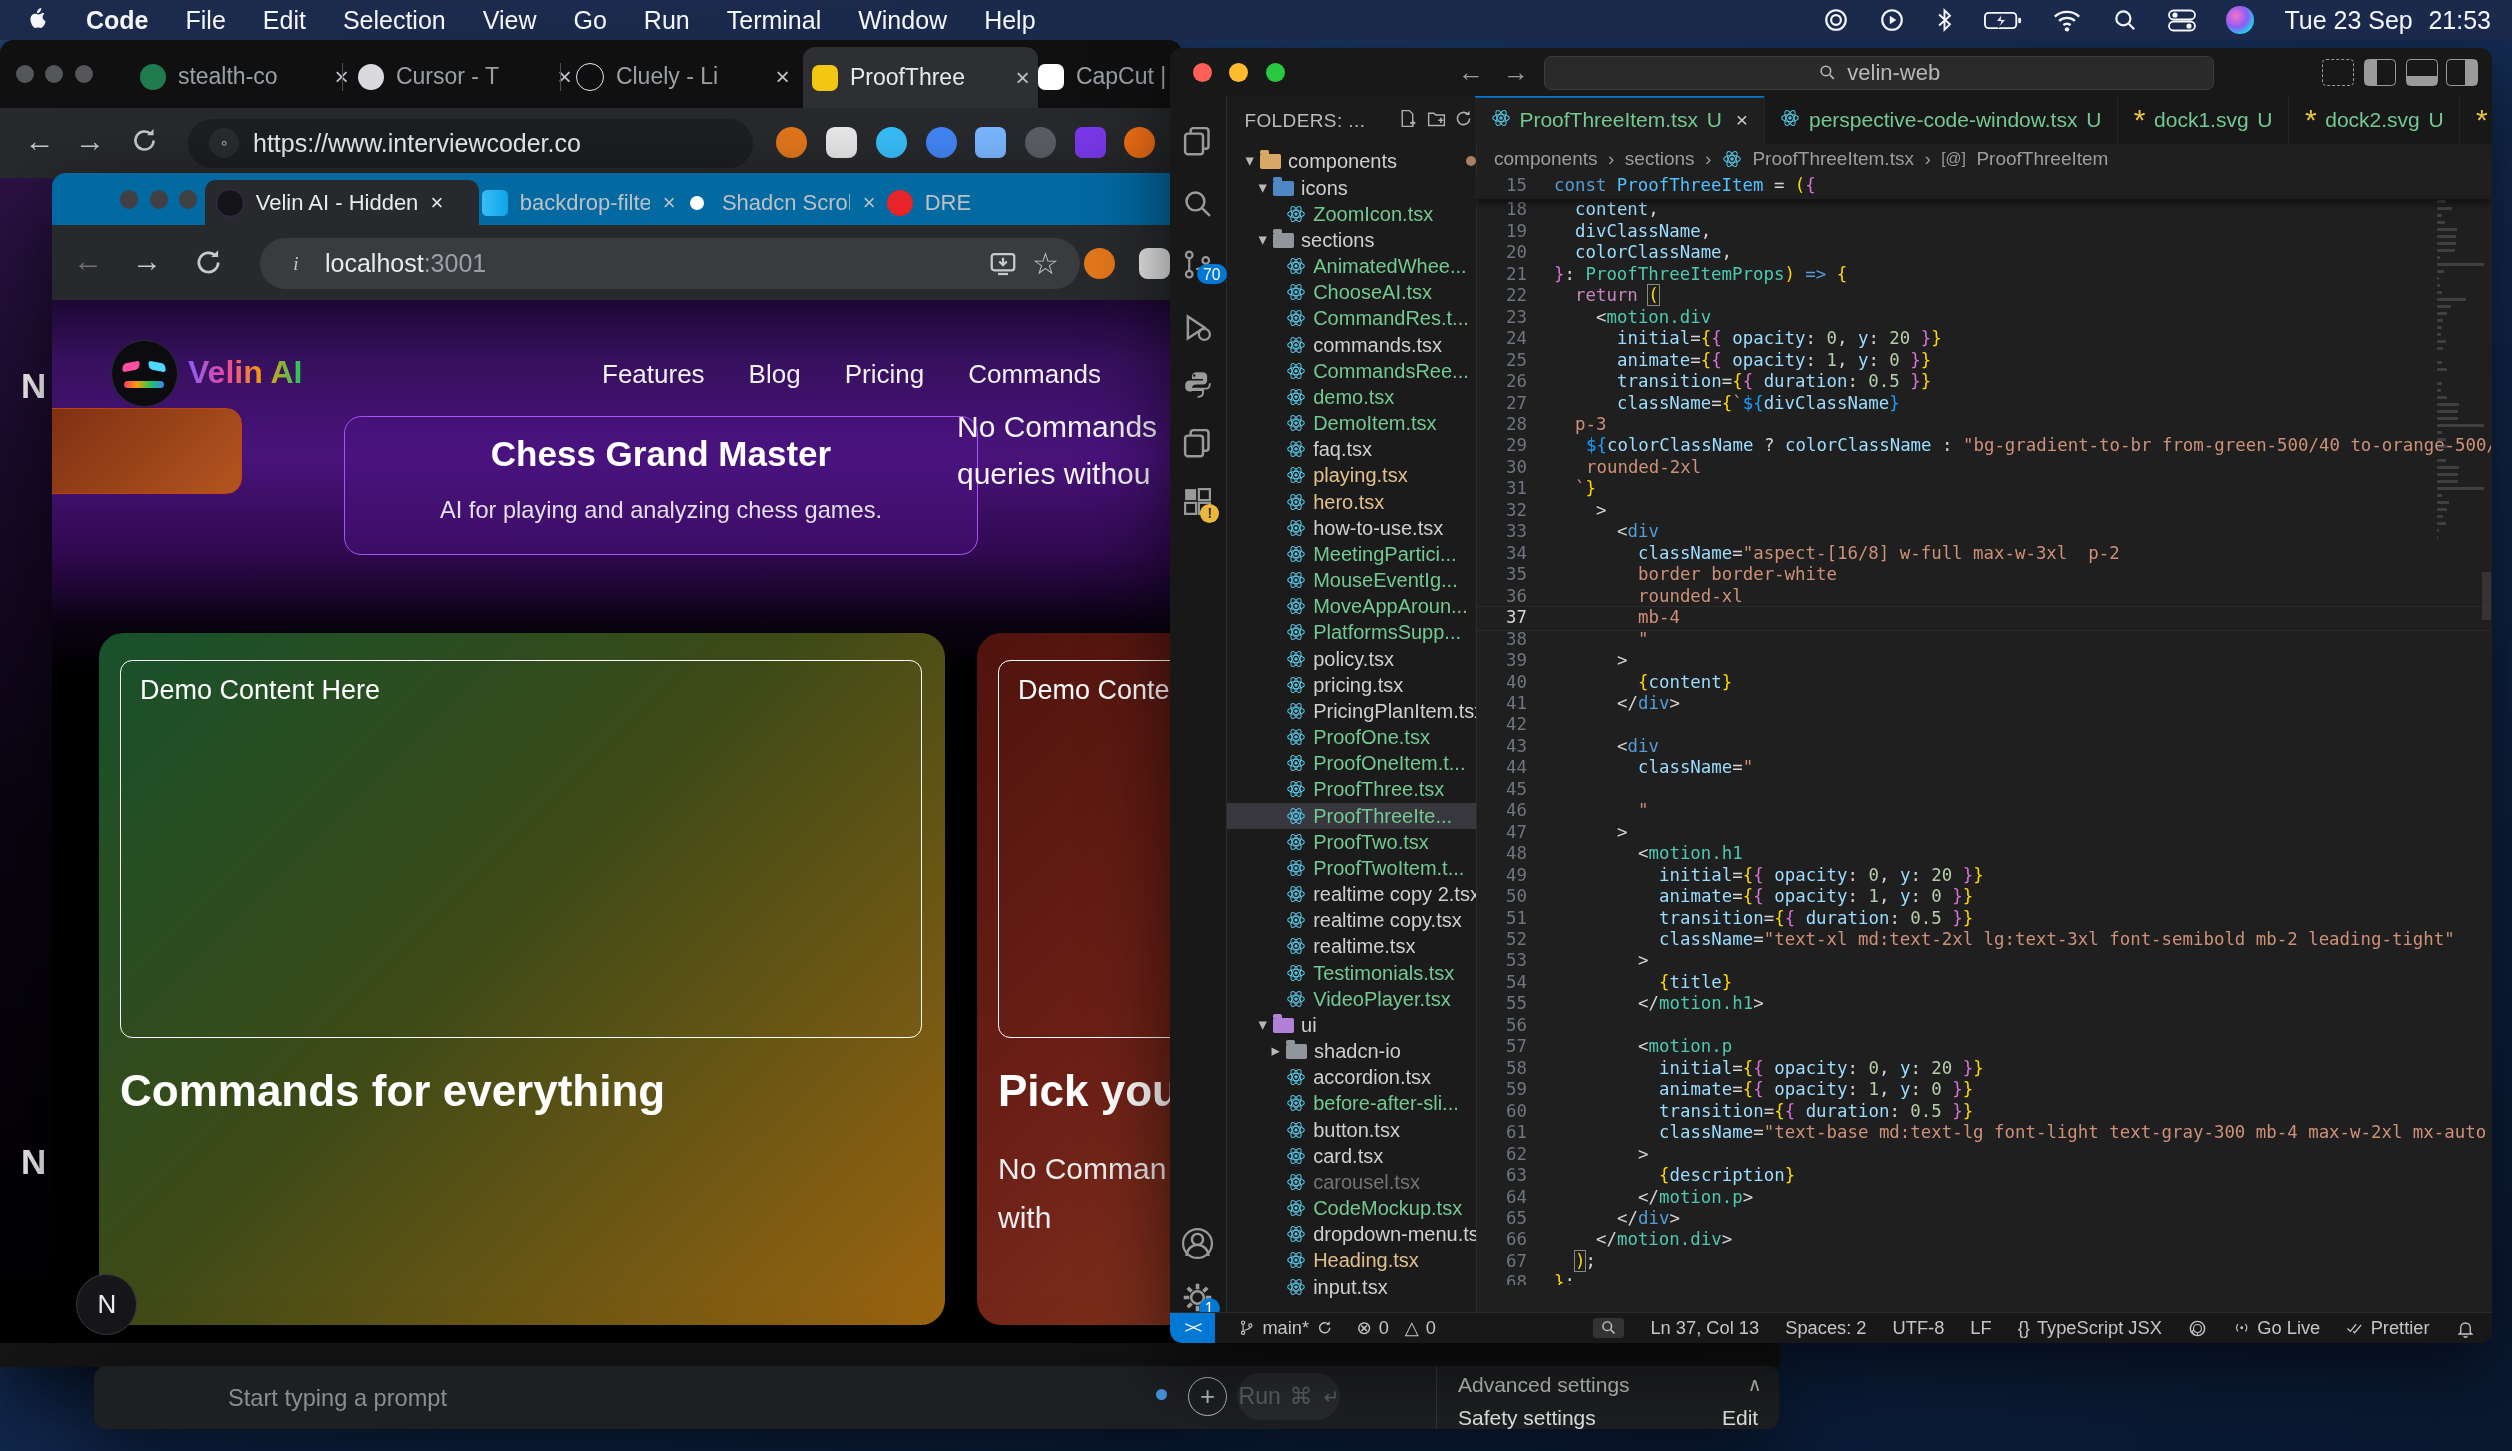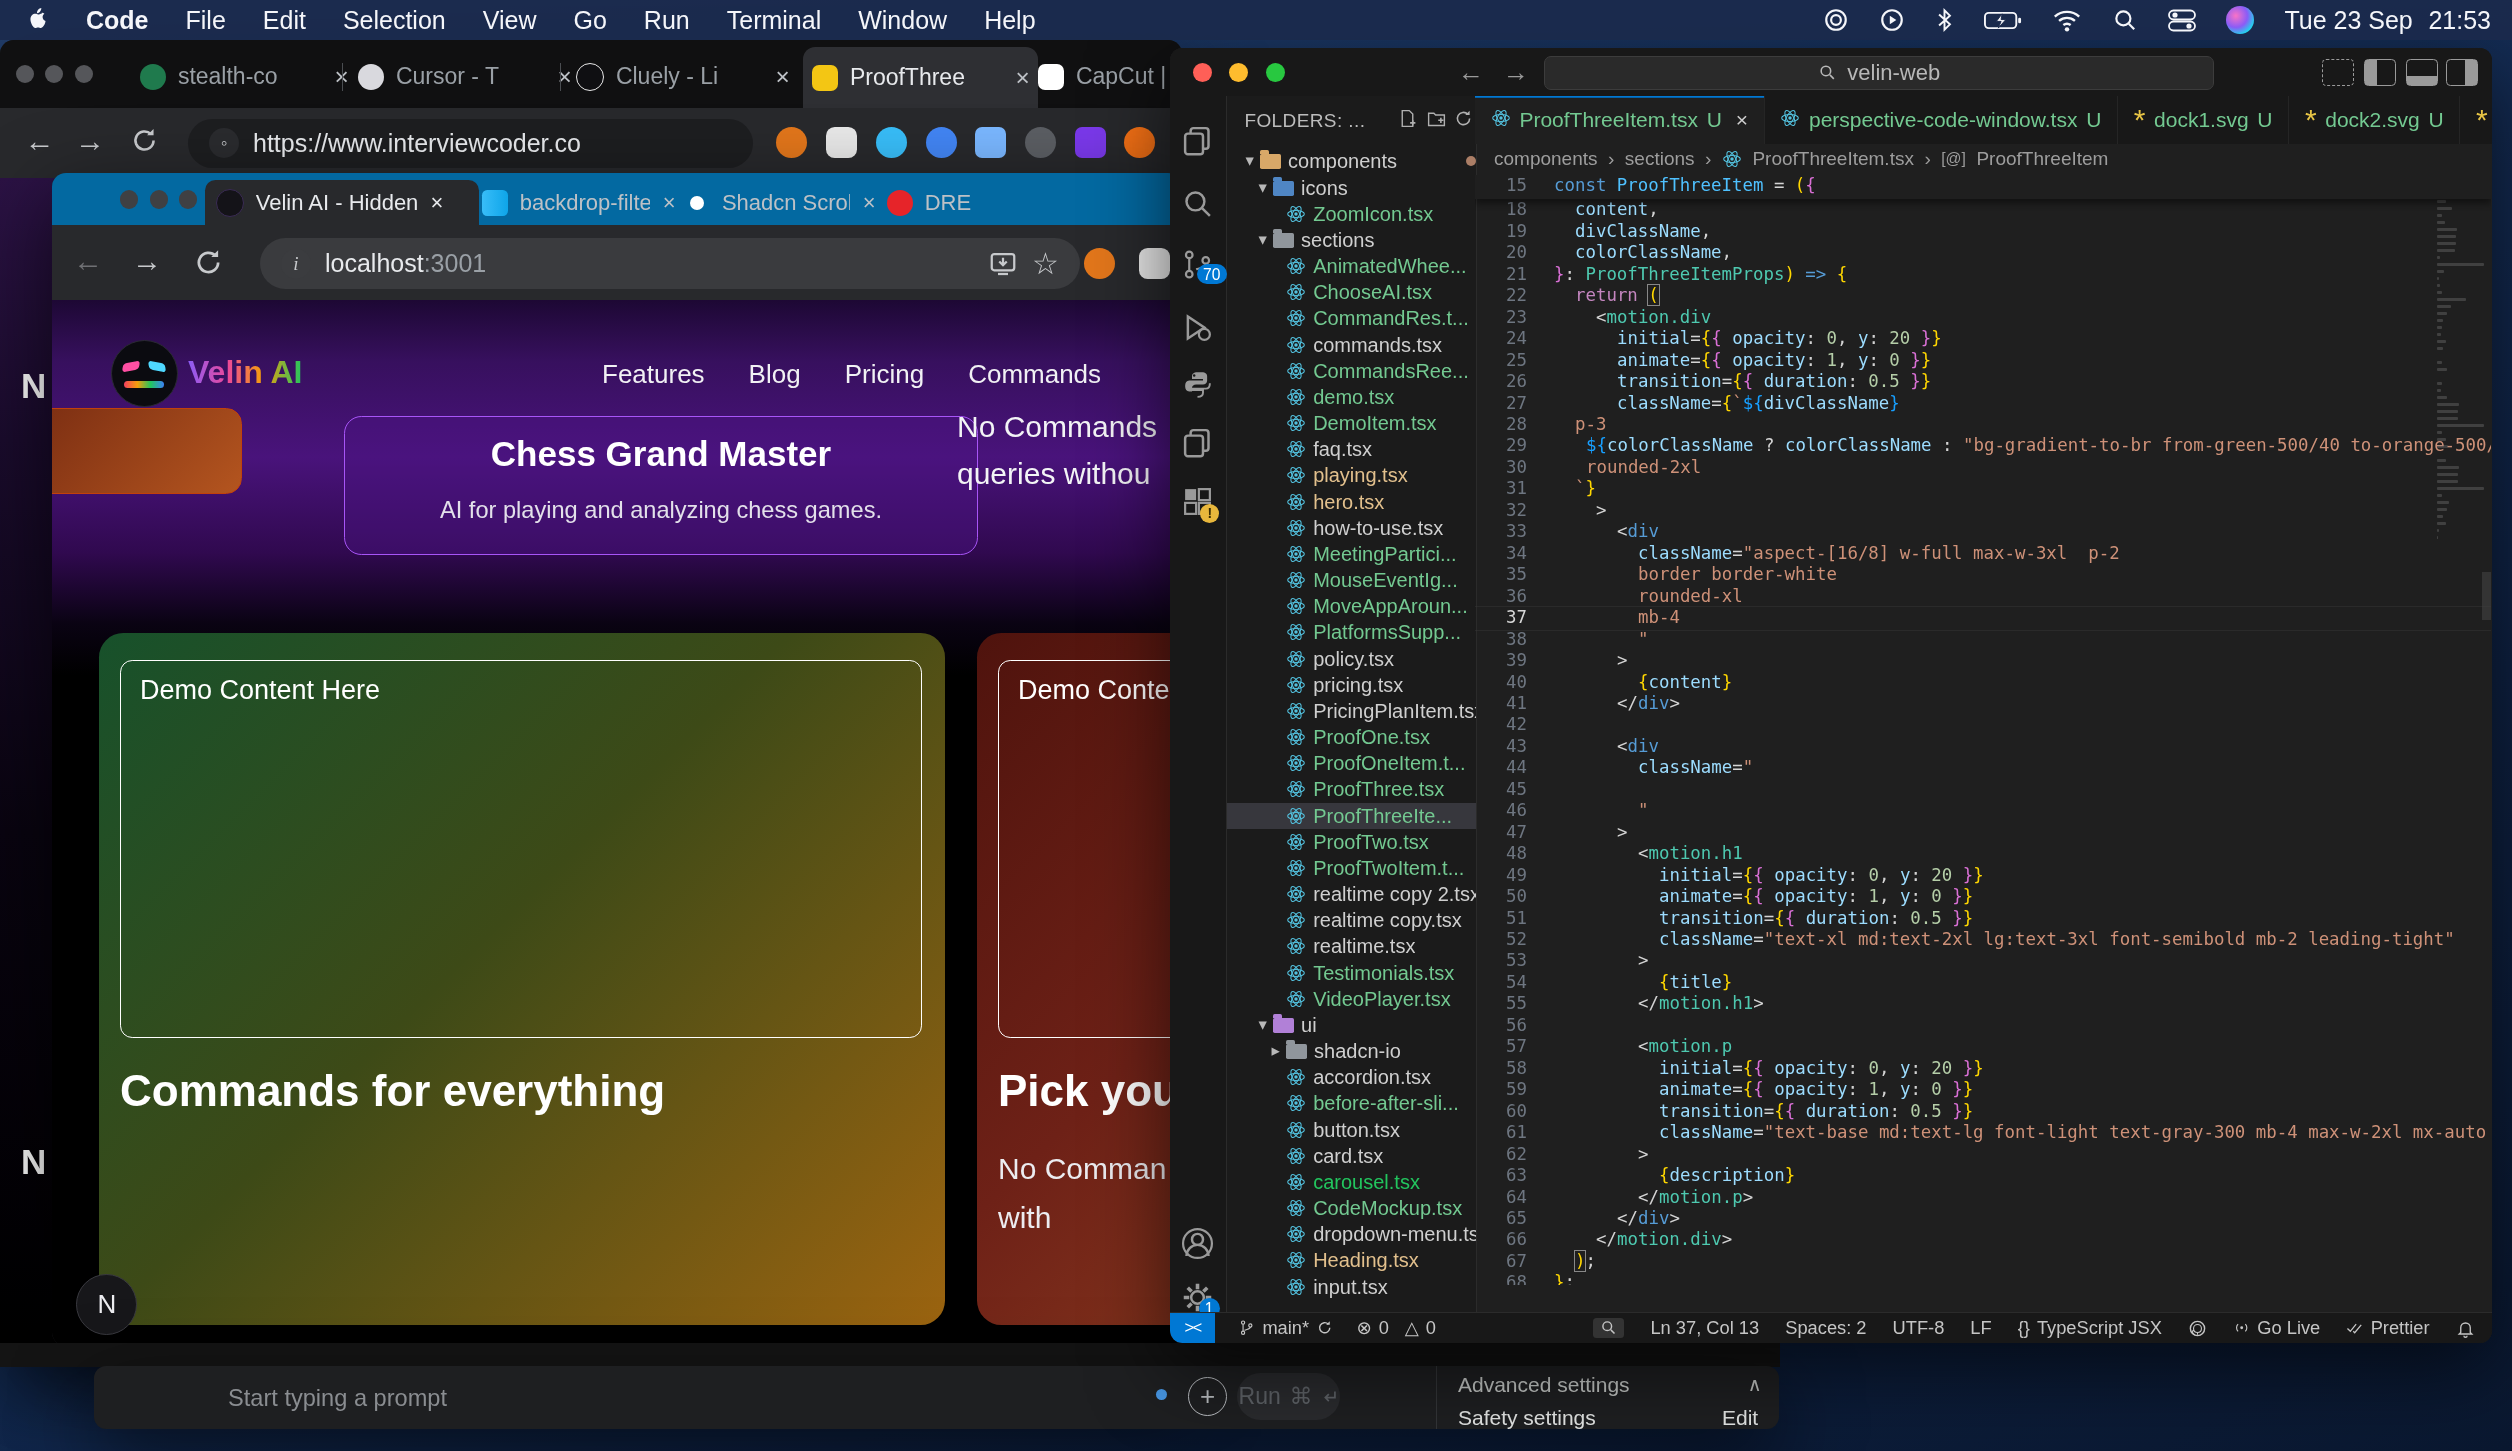--- a/index.html
+++ b/index.html
@@ -876,21 +876,21 @@
         <div class="trow" style="top: 1073px; padding-left: 40px;">
           <span style="width: 17.4px; flex: 0 0 auto;"></span>
           <span class="ricon"><svg viewBox="0 0 24 24" width="20" height="20">
               <g fill="none" stroke="#53c1de" stroke-width="1.3">
                 <ellipse cx="12" cy="12" rx="10" ry="4.2"></ellipse>
                 <ellipse cx="12" cy="12" rx="10" ry="4.2" transform="rotate(60 12 12)"></ellipse>
                 <ellipse cx="12" cy="12" rx="10" ry="4.2" transform="rotate(120 12 12)"></ellipse>
               </g>
               <circle cx="12" cy="12" r="2.1" fill="#53c1de"></circle>
             </svg></span>
-          <span class="tname" style="color: #22c55e;">carousel.tsx</span>
+          <span class="tname" style="color: #737373;">carousel.tsx</span>
         </div>
         <div class="trow" style="top: 1099px; padding-left: 40px;">
           <span style="width: 17.4px; flex: 0 0 auto;"></span>
           <span class="ricon"><svg viewBox="0 0 24 24" width="20" height="20">
               <g fill="none" stroke="#53c1de" stroke-width="1.3">
                 <ellipse cx="12" cy="12" rx="10" ry="4.2"></ellipse>
                 <ellipse cx="12" cy="12" rx="10" ry="4.2" transform="rotate(60 12 12)"></ellipse>
                 <ellipse cx="12" cy="12" rx="10" ry="4.2" transform="rotate(120 12 12)"></ellipse>
               </g>
               <circle cx="12" cy="12" r="2.1" fill="#53c1de"></circle>

